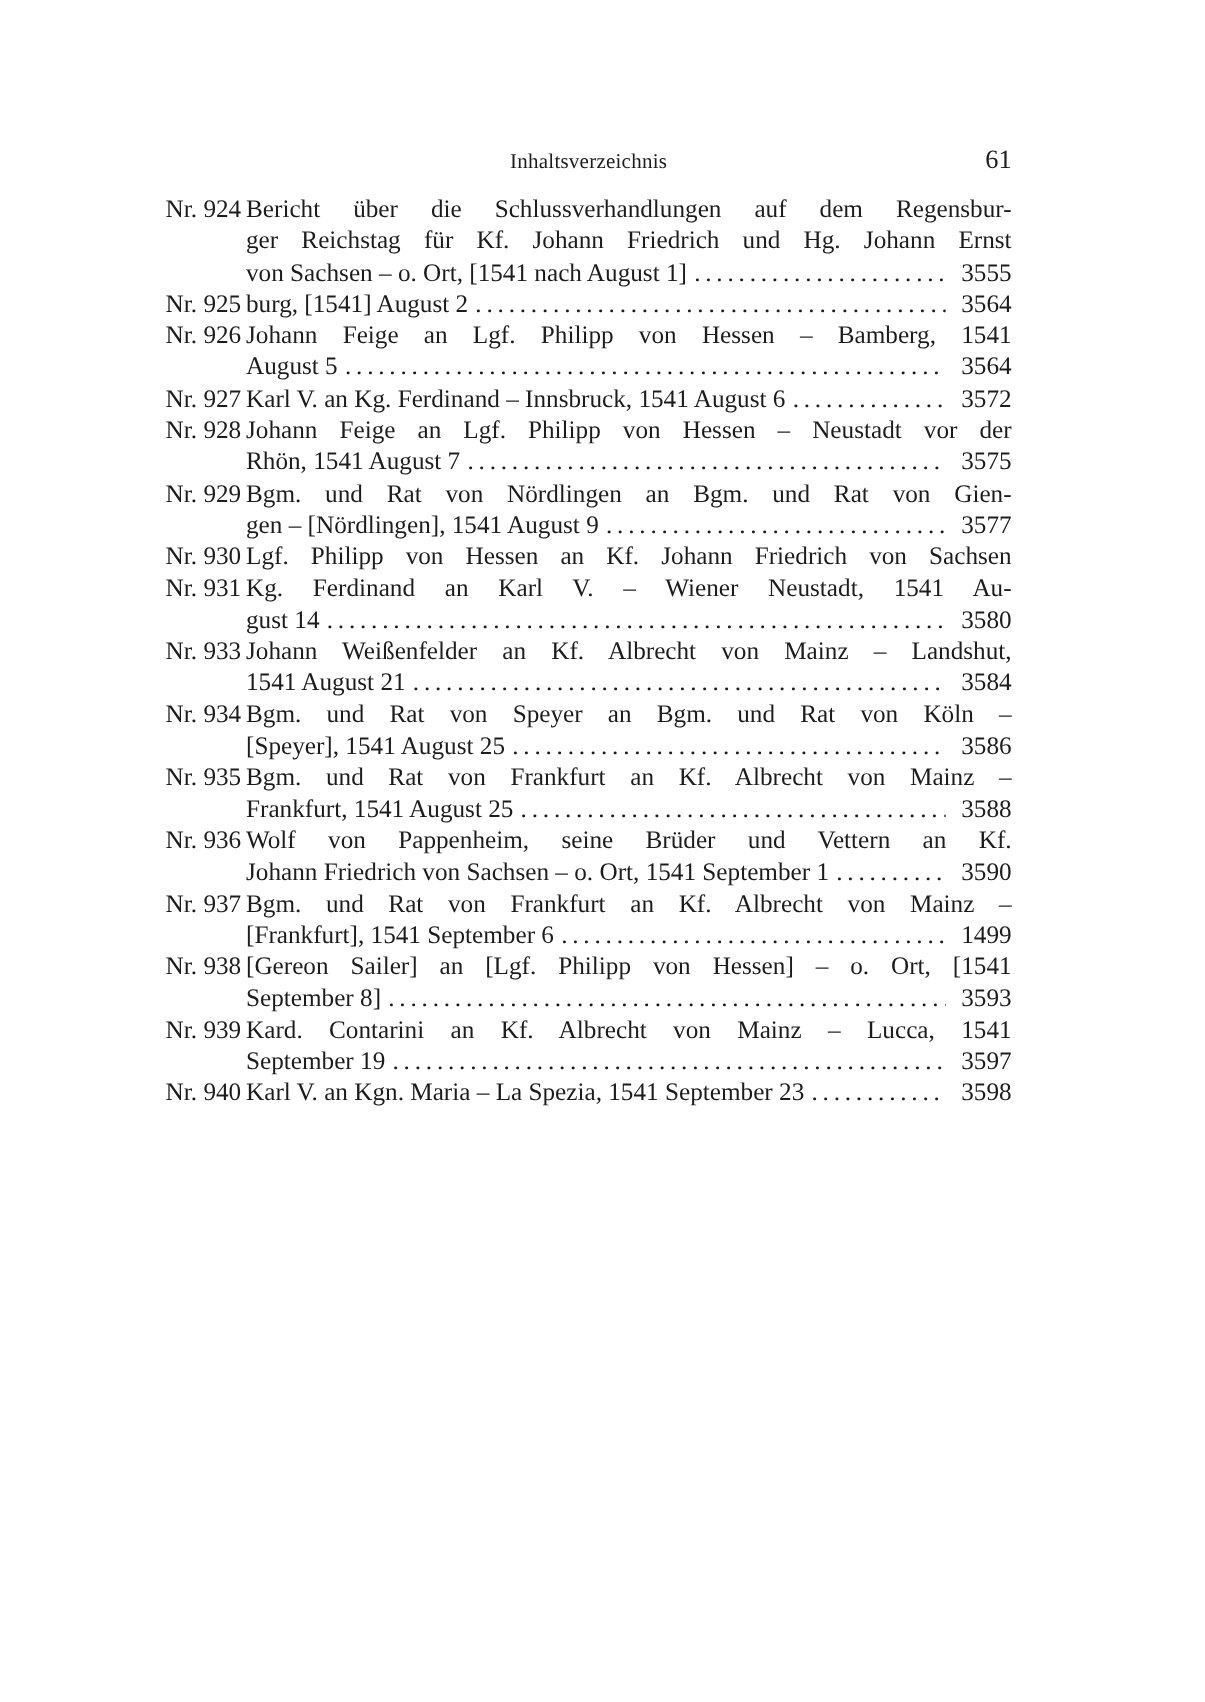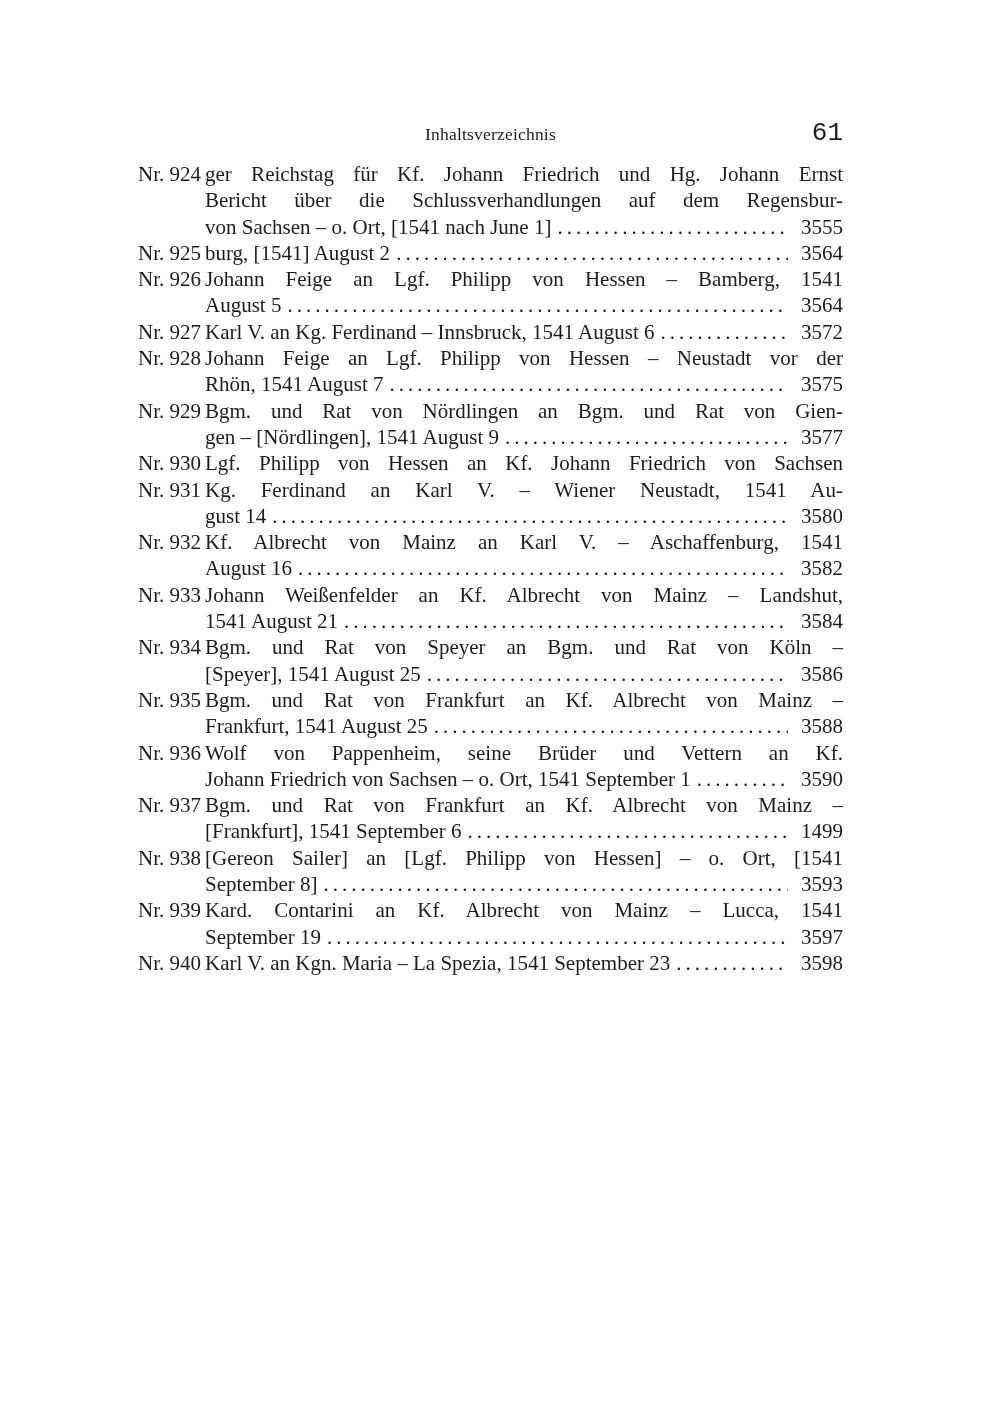--- a/index.html
+++ b/index.html
@@ -38,23 +38,22 @@
     top: 3px;
     text-align: center;
     font-size: 17.5px;
     line-height: 20px;
     letter-spacing: 0.2px;
   }
   .running-head .folio {
     position: absolute;
     right: 0;
     top: 0;
-    font-size: 26px;
+    font-size: 22px;
     line-height: 24px;
-    font-family: Liberation Mono, monospace;
   }
   .toc {
     margin-top: 16px;
     font-size: 21px;
   }
   .entry {
     display: flex;
   }
   .entry .nr {
     flex: 0 0 67px;
@@ -106,24 +105,24 @@
 
     <div class="running-head">
       <div class="title">Inhaltsverzeichnis</div>
       <div class="folio">61</div>
     </div>
 
     <div class="toc">
   <div class="entry">
     <span class="nr">Nr. 924</span>
     <div class="entry-text">
+            <div class="line full">Bericht über die Schlussverhandlungen auf dem Regensbur-</div>
             <div class="line full">ger Reichstag für Kf. Johann Friedrich und Hg. Johann Ernst</div>
-            <div class="line full">Bericht über die Schlussverhandlungen auf dem Regensbur-</div>
-            <div class="line last">
-              <span class="t">von Sachsen – o. Ort, [1541 nach June 1]</span>
+            <div class="line last">
+              <span class="t">von Sachsen – o. Ort, [1541 nach August 1]</span>
               <span class="leader"></span>
               <span class="pg">3555</span>
             </div>
           </div>
   </div>
 
   <div class="entry">
     <span class="nr">Nr. 925</span>
     <div class="entry-text">
             <div class="line last">
@@ -193,31 +192,20 @@
     <div class="entry-text">
             <div class="line full">Kg. Ferdinand an Karl V. – Wiener Neustadt, 1541 Au-</div>
             <div class="line last">
               <span class="t">gust 14</span>
               <span class="leader"></span>
               <span class="pg">3580</span>
             </div>
           </div>
   </div>
 
-  <div class="entry">
-    <span class="nr">Nr. 932</span>
-    <div class="entry-text">
-            <div class="line full">Kf. Albrecht von Mainz an Karl V. – Aschaffenburg, 1541</div>
-            <div class="line last">
-              <span class="t">August 16</span>
-              <span class="leader"></span>
-              <span class="pg">3582</span>
-            </div>
-          </div>
-  </div>
 
   <div class="entry">
     <span class="nr">Nr. 933</span>
     <div class="entry-text">
             <div class="line full">Johann Weißenfelder an Kf. Albrecht von Mainz – Landshut,</div>
             <div class="line last">
               <span class="t">1541 August 21</span>
               <span class="leader"></span>
               <span class="pg">3584</span>
             </div>

